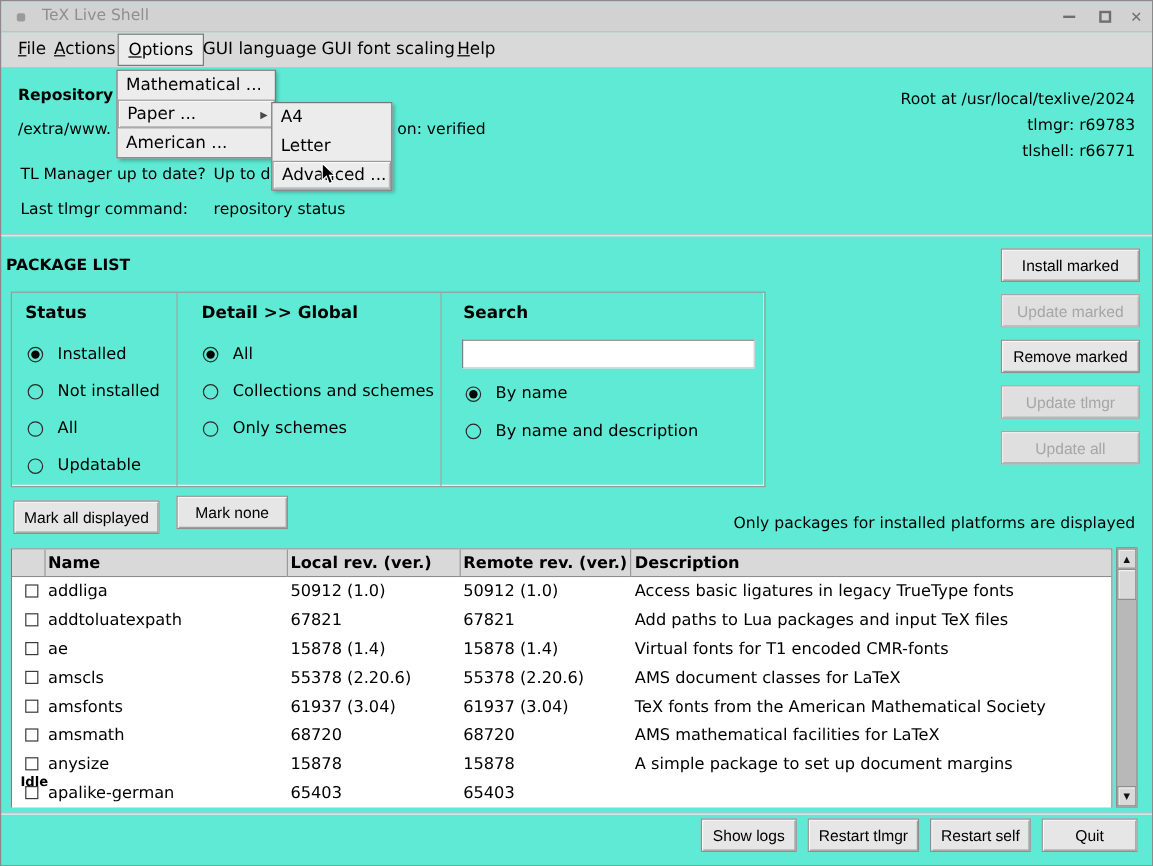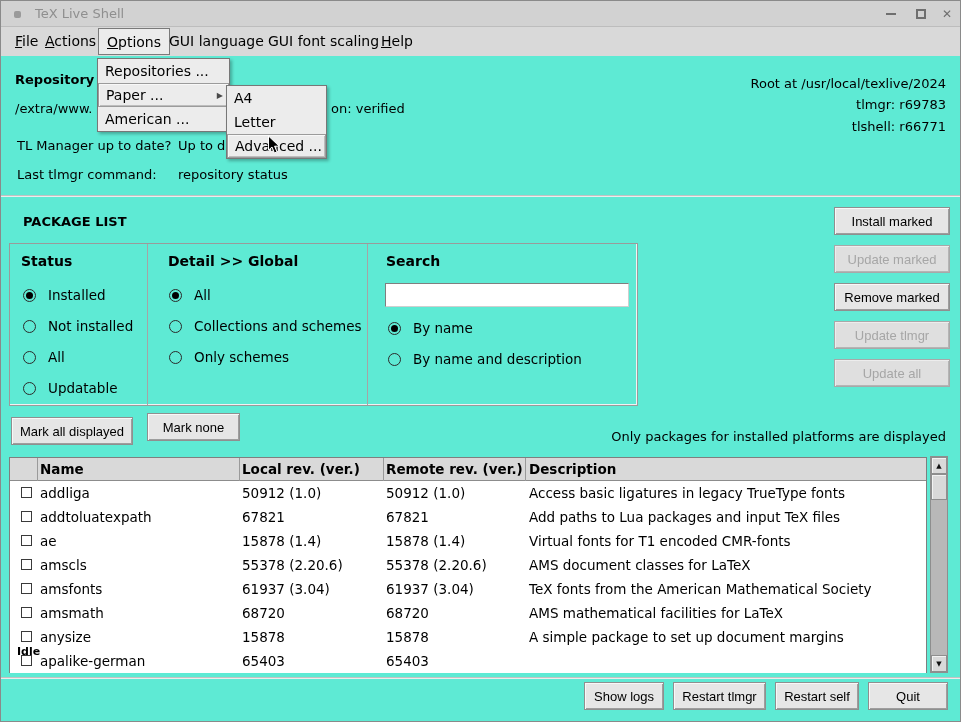--- a/index.html
+++ b/index.html
@@ -118,21 +118,21 @@
   <div class="info-text" style="left:330px;top:100px;">on: verified</div>
   <div class="right-text" style="top:96px;">tlmgr: r69783</div>
   <div class="right-text" style="top:118px;">tlshell: r66771</div>
   <div class="info-text" style="left:16px;top:137px;">TL Manager up to date?</div>
   <div class="info-text" style="left:177px;top:137px;">Up to da</div>
   <div class="info-text" style="left:16px;top:166px;">Last tlmgr command:</div>
   <div class="info-text" style="left:177px;top:166px;">repository status</div>
 
   <div class="separator" style="top:194px;"></div>
 
-  <div class="info-text h-bold" style="left:22px;top:213px;text-align:center;">PACKAGE LIST</div>
+  <div class="info-text h-bold" style="left:4px;top:213px;text-align:center;">PACKAGE LIST</div>
 
   <button class="btn" style="left:833px;top:206px;width:116px;height:28px;" data-enabled="true">Install marked</button>
   <button class="btn" style="left:833px;top:244px;width:116px;height:28px;" data-enabled="false">Update marked</button>
   <button class="btn" style="left:833px;top:282px;width:116px;height:28px;" data-enabled="true">Remove marked</button>
   <button class="btn" style="left:833px;top:320px;width:116px;height:28px;" data-enabled="false">Update tlmgr</button>
   <button class="btn" style="left:833px;top:358px;width:116px;height:28px;" data-enabled="false">Update all</button>
 
   <div class="panel">
     <div class="vsep" style="left:137px;"></div>
     <div class="vsep" style="left:357px;"></div>
@@ -266,21 +266,21 @@
 
   <div class="separator statusbar-sep"></div>
   <div class="status-text">Idle</div>
   <button class="btn" style="left:583px;top:681px;width:80px;height:28px;">Show logs</button>
   <button class="btn" style="left:672px;top:681px;width:93px;height:28px;">Restart tlmgr</button>
   <button class="btn" style="left:774px;top:681px;width:84px;height:28px;">Restart self</button>
   <button class="btn" style="left:867px;top:681px;width:80px;height:28px;">Quit</button>
 
   <div class="menu" style="left:96px;top:57px;width:133px;">
     <div class="menu-item">
-        <span>Repositories ...</span>
+        <span>Mathematical ...</span>
       </div>
     <div class="menu-item active">
       <span>Paper ...</span>
       <span class="submenu-arrow">▶</span>
     </div>
     <div class="menu-item">
         <span>American ...</span>
       </div>
   </div>
 

